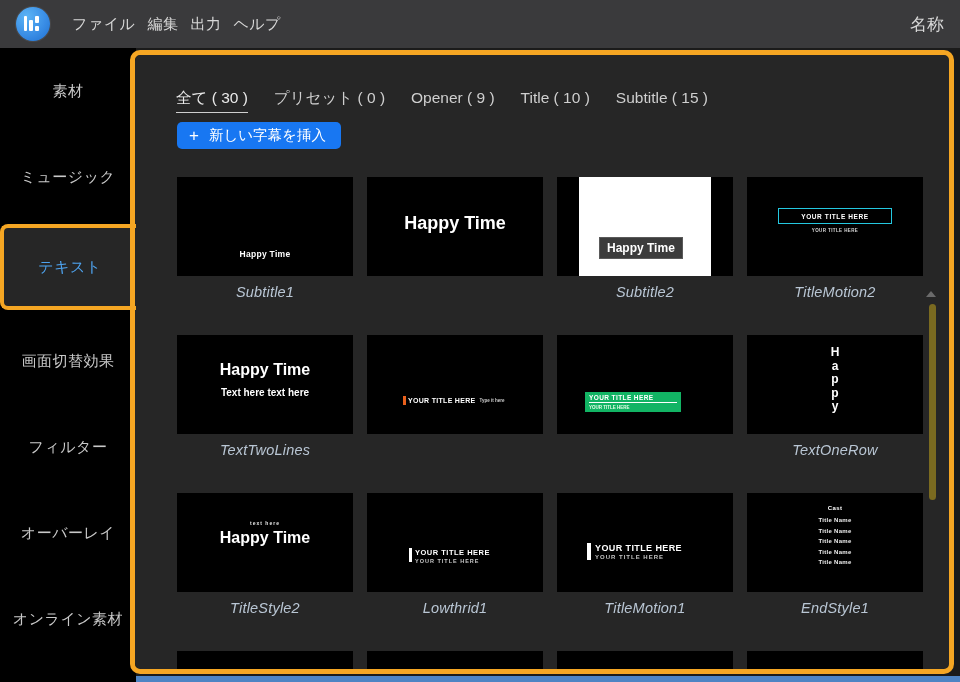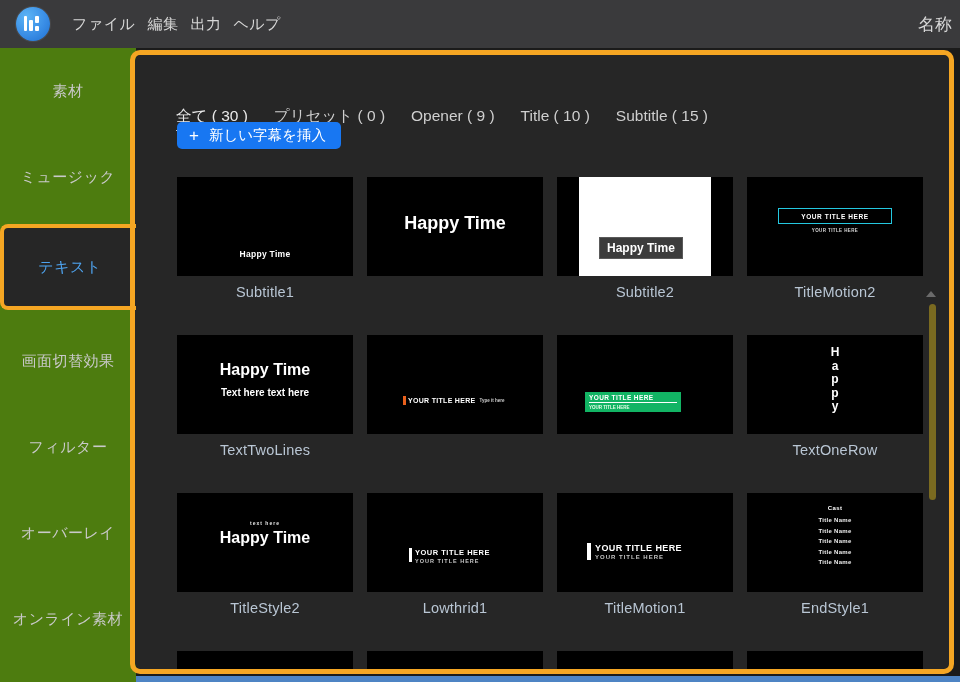--- a/index.html
+++ b/index.html
@@ -25,28 +25,28 @@
   }
   .logo i { position: absolute; background: #ffffff; border-radius: 1px; display:block; }
   .logo i.b1 { left: 8px;  top: 9px;  width: 3px;  height: 15px; }
   .logo i.b2 { left: 13px; top: 13px; width: 4px;  height: 11px; }
   .logo i.b3 { left: 19px; top: 9px;  width: 4px;  height: 7px; }
   .logo i.b4 { left: 19px; top: 19px; width: 4px;  height: 5px; }
   .menu-items { display: flex; align-items: center; margin-left: 22px; gap: 12px; }
   .menu-item { color: #d8d8d8; font-size: 15px; letter-spacing: .5px; cursor: default; }
   .menubar-right {
     position: absolute; right: 0; top: 0; height: 48px;
-    display: flex; align-items: center; padding-right: 8px;
+    display: flex; align-items: center; padding-right: 16px;
   }
   .menubar-right .mtext { color: #d8d8d8; font-size: 17px; white-space: nowrap; }
 
   
   .sidebar {
     position: absolute; left: 0; top: 48px; width: 136px; height: 634px;
-    background: #4d7c0f;
+    background: #000000;
   }
   .side-item {
     position: absolute; left: 0; width: 136px; height: 86px;
     display: flex; align-items: center; justify-content: center;
     color: #c9c9c9; font-size: 15px; letter-spacing: .5px;
   }
   .side-item.active {
     background: #262626; color: #4ea3ef;
     border: 4px solid #f5a623; border-right: none;
     border-top-left-radius: 8px; border-bottom-left-radius: 8px;
@@ -66,21 +66,21 @@
   }
 
   
   .panel {
     position: absolute; left: 135px; top: 55px; width: 814px; height: 614px;
     background: #262626; border-radius: 6px; overflow: hidden;
   }
 
   .tabs { position: absolute; left: 41px; top: 33px; display: flex; align-items: baseline; gap: 26px; }
   .tab { color: #cfcfcf; font-size: 15.5px; white-space: nowrap; padding-bottom: 3px; }
-  .tab.active { color: #eaeaea; border-bottom: 1.6px solid #cfcfcf; margin-top: 18px; }
+  .tab.active { color: #eaeaea; border-bottom: 1.6px solid #cfcfcf; }
 
   .add-btn {
     position: absolute; left: 42px; top: 67px;
     height: 27px; padding: 0 15px 0 12px;
     background: #1877f2; border: none; border-radius: 5px;
     color: #fff; font-size: 14.5px; font-family: inherit;
     display: flex; align-items: center; gap: 10px; cursor: pointer;
   }
   .add-btn .plus { font-size: 17px; line-height: 1; font-weight: 400; }
 
@@ -88,21 +88,21 @@
   .grid {
     position: absolute; left: 42px; top: 122px; width: 762px; height: 492px;
   }
   .cell { position: absolute; width: 176px; }
   .thumb {
     width: 176px; height: 99px; background: #000;
     position: relative; overflow: hidden; cursor: pointer;
   }
   .cap {
     margin-top: 8px; text-align: center; color: #b9c6d4;
-    font-size: 14.5px; letter-spacing: .2px;
+    font-size: 14.5px; letter-spacing: .2px; font-style: italic;
   }
 
   
   .t-cen { position:absolute; left:0; right:0; text-align:center; color:#fff; }
   .happy-sm  { bottom: 17px; font-size: 8.5px; font-weight: 700; letter-spacing:.3px; }
   .happy-lg  { top: 36px; font-size: 18px; font-weight: 700; }
   .sub2-bg   { position:absolute; left:22px; top:0; width:132px; height:99px; background:#fff; }
   .sub2-badge{ position:absolute; left:42px; top:60px; background:#3c3c3c; color:#fff;
                font-size:12px; font-weight:700; padding:3px 7px; border:1.5px solid #5a5a5a; }
   .tm2-box   { position:absolute; left:31px; top:31px; width:114px; height:16px;

